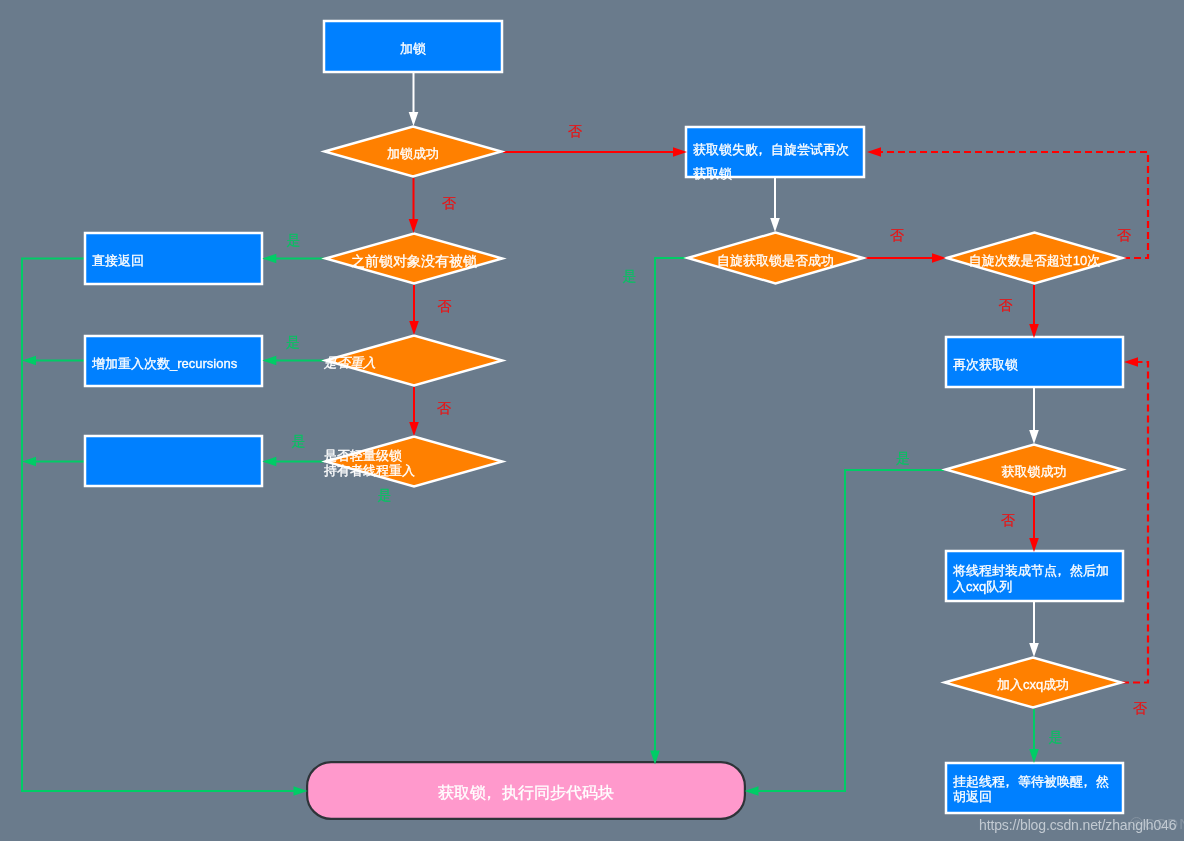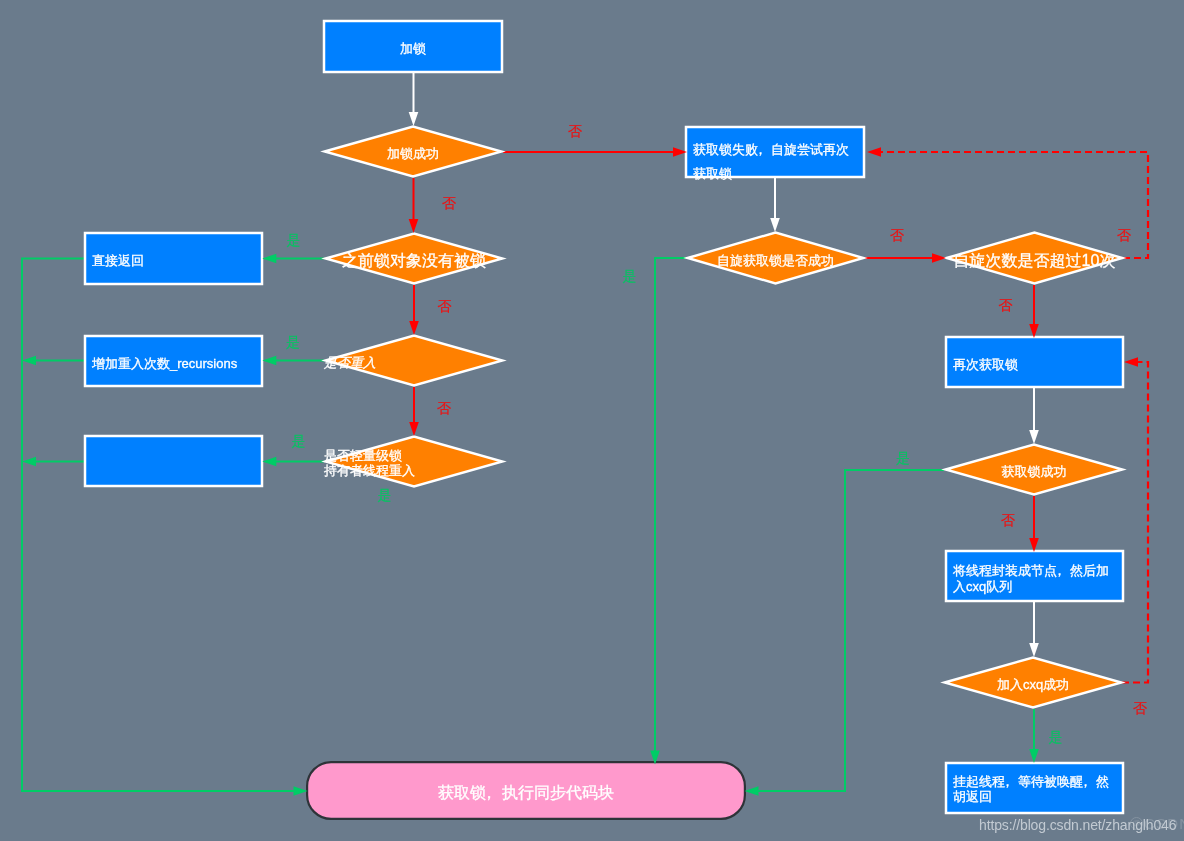--- a/index.html
+++ b/index.html
@@ -110,28 +110,28 @@
         <polygon points="1034,552 1029.2,538 1038.8,538" fill="#ff0000" stroke="none"></polygon>
         <polygon points="744.5,791 758.5,786.2 758.5,795.8" fill="#00cc66" stroke="none"></polygon>
         <polygon points="1034,657 1029.2,643 1038.8,643" fill="#ffffff" stroke="none"></polygon>
         <polygon points="1124,362 1138,357.2 1138,366.8" fill="#ff0000" stroke="none"></polygon>
         <polygon points="1034,763 1029.2,749 1038.8,749" fill="#00cc66" stroke="none"></polygon>
       </g>
     </svg>
 
 <div class="nodelabel" style="font-size: 13px; line-height: 16.7px; top: 41.15px; left: 323px; width: 180px; text-align: center;">加锁</div>
     <div class="nodelabel" style="font-size: 13px; line-height: 16.7px; top: 146.15px; left: 323px; width: 180px; text-align: center;">加锁成功</div>
-    <div class="nodelabel" style="font-size: 16px; line-height: 16.7px; top: 253.15px; left: 324px; width: 180px; text-align: center; font-family: Liberation Serif, serif;">之前锁对象没有被锁</div>
+    <div class="nodelabel" style="font-size: 14px; line-height: 16.7px; top: 253.15px; left: 324px; width: 180px; text-align: center;">之前锁对象没有被锁</div>
     <div class="nodelabel" style="font-size: 13px; line-height: 16.7px; top: 355.15px; left: 324px; width: 180px; text-align: left; font-style: italic;">是否重入</div>
     <div class="nodelabel" style="font-size: 13px; line-height: 14.4px; top: 449.1px; left: 324px; width: 180px; text-align: left;">是否轻量级锁<br>持有者线程重入</div>
     <div class="nodelabel" style="font-size: 13px; line-height: 16.7px; top: 253.15px; left: 92px; text-align: left;">直接返回</div>
     <div class="nodelabel" style="font-size: 13px; line-height: 16.7px; top: 355.65px; left: 92px; text-align: left;">增加重入次数_recursions</div>
     <div class="nodelabel" style="font-size: 13px; line-height: 24px; top: 138.1px; left: 693px; text-align: left;">获取锁失败<span class="cm"><i>，</i></span>自旋尝试再次<br>获取锁</div>
     <div class="nodelabel" style="font-size: 13px; line-height: 16.7px; top: 252.65px; left: 686px; width: 179px; text-align: center;">自旋获取锁是否成功</div>
-    <div class="nodelabel" style="font-size: 16px; line-height: 16.7px; top: 252.65px; left: 945px; width: 179px; text-align: center;">自旋次数是否超过10次</div>
+    <div class="nodelabel" style="font-size: 13px; line-height: 16.7px; top: 252.65px; left: 945px; width: 179px; text-align: center;">自旋次数是否超过10次</div>
     <div class="nodelabel" style="font-size: 13px; line-height: 16.7px; top: 356.65px; left: 953px; text-align: left;">再次获取锁</div>
     <div class="nodelabel" style="font-size: 13px; line-height: 16.7px; top: 464.15px; left: 944px; width: 180px; text-align: center;">获取锁成功</div>
     <div class="nodelabel" style="font-size: 13px; line-height: 15.9px; top: 563.1px; left: 953px; text-align: left;">将线程封装成节点<span class="cm"><i>，</i></span>然后加<br>入cxq队列</div>
     <div class="nodelabel" style="font-size: 13px; line-height: 16.7px; top: 677.15px; left: 943px; width: 180px; text-align: center;">加入cxq成功</div>
     <div class="nodelabel" style="font-size: 16px; line-height: 20.8px; top: 783.1px; left: 306px; width: 440px; text-align: center;">获取锁<span class="cm"><i>，</i></span>执行同步代码块</div>
     <div class="nodelabel" style="font-size: 13px; line-height: 15.3px; top: 773.7px; left: 953px; text-align: left;">挂起线程<span class="cm"><i>，</i></span>等待被唤醒<span class="cm"><i>，</i></span>然<br>胡返回</div>
     <div class="edgelabel" style="left: 562px; top: 124px; width: 26px; text-align: center; color: rgb(238, 17, 17);">否</div>
     <div class="edgelabel" style="left: 436px; top: 196px; width: 26px; text-align: center; color: rgb(238, 17, 17);">否</div>
     <div class="edgelabel" style="left: 280.5px; top: 232.5px; width: 26px; text-align: center; color: rgb(8, 194, 99);">是</div>
     <div class="edgelabel" style="left: 431.5px; top: 299px; width: 26px; text-align: center; color: rgb(238, 17, 17);">否</div>

